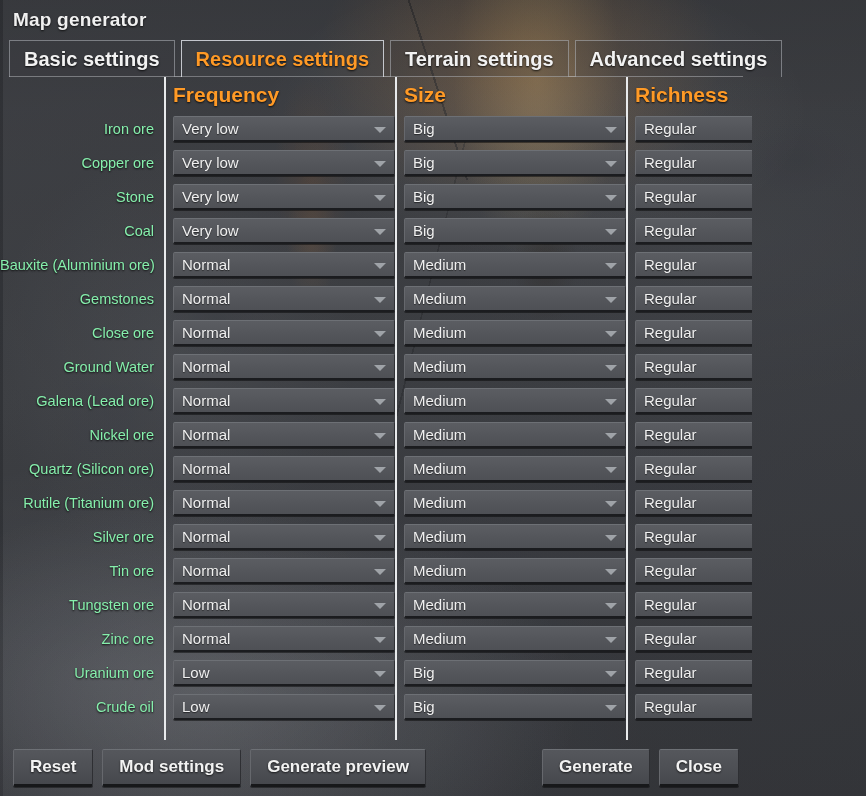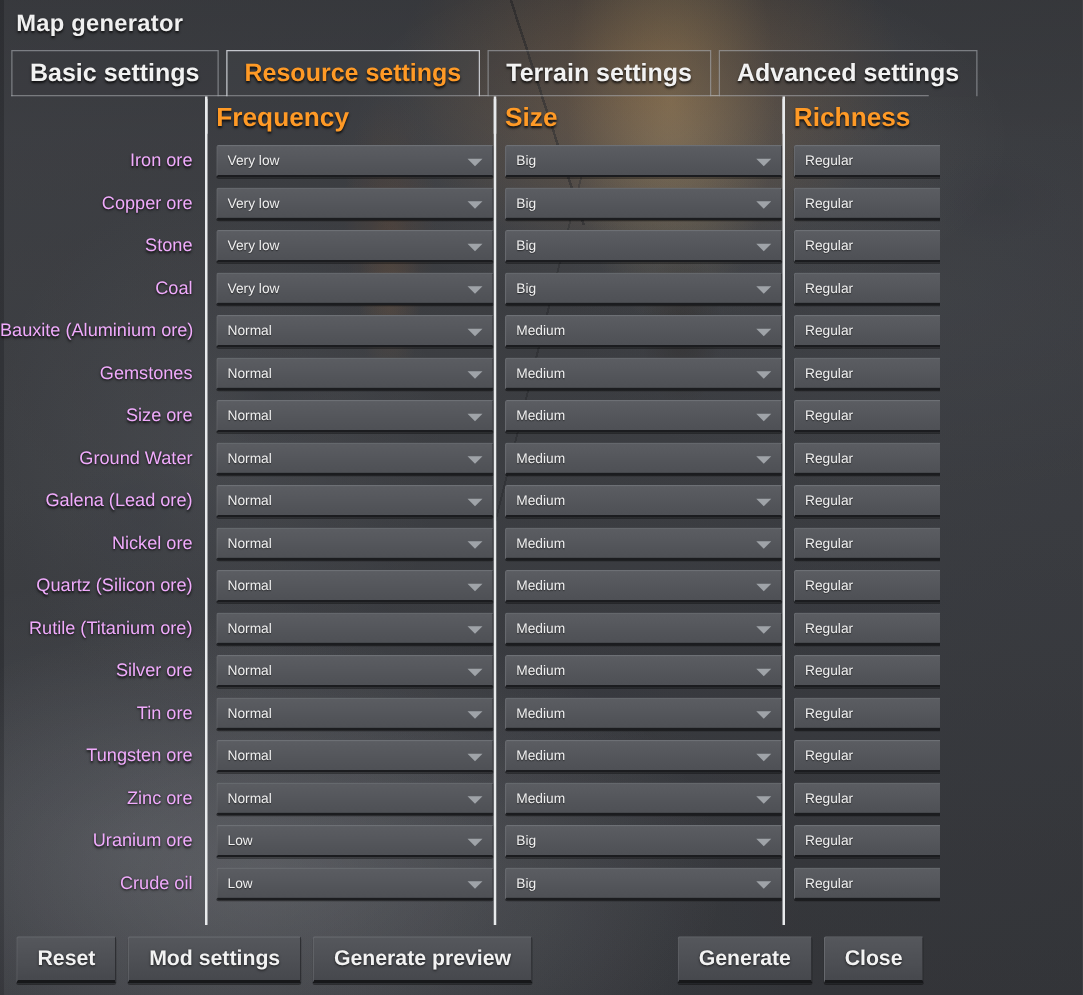--- a/index.html
+++ b/index.html
@@ -183,21 +183,21 @@
     background: #e8eaec;
   }
   th.blank-head { padding: 0; }
 
   tbody td { padding: 0; height: 34px; vertical-align: middle; }
 
   td.rowlabel {
     text-align: right;
     padding-right: 10px;
     font-size: 14.5px;
-    color: #f0abfc;
+    color: #86efac;
     text-shadow: 0 1px 2px rgba(0,0,0,0.85);
     white-space: nowrap;
     position: relative;
   }
   td.cell { padding-right: 0; }
   td.cell-inner-pad { padding-left: 9px; }
 
   
   .vsep {
     position: absolute;
@@ -220,21 +220,21 @@
     border-right: 1px solid #303135;
     border-bottom: 2px solid #1b1c1f;
     border-radius: 2px;
     cursor: pointer;
     display: flex;
     align-items: center;
     padding: 0 22px 0 8px;
     box-shadow: 0 1px 0 rgba(0,0,0,0.45);
   }
   .dropdown .dd-value {
-    font-size: 11px;
+    font-size: 15px;
     color: #f0f0f0;
     white-space: nowrap;
     overflow: hidden;
     text-overflow: ellipsis;
     text-shadow: 0 1px 1px rgba(0,0,0,0.55);
   }
   .dropdown .dd-arrow {
     position: absolute;
     right: 8px;
     top: 50%;
@@ -458,21 +458,21 @@
               </div>
             </td>
             <td class="cell cell-inner-pad">
               <div class="dropdown">
                 <span class="dd-value">Regular</span>
                 <span class="dd-arrow"></span>
               </div>
             </td>
           </tr>
           <tr>
-            <td class="rowlabel">Size ore</td>
+            <td class="rowlabel">Close ore</td>
             <td class="cell cell-inner-pad">
               <div class="dropdown">
                 <span class="dd-value">Normal</span>
                 <span class="dd-arrow"></span>
               </div>
             </td>
             <td class="cell cell-inner-pad">
               <div class="dropdown">
                 <span class="dd-value">Medium</span>
                 <span class="dd-arrow"></span>

